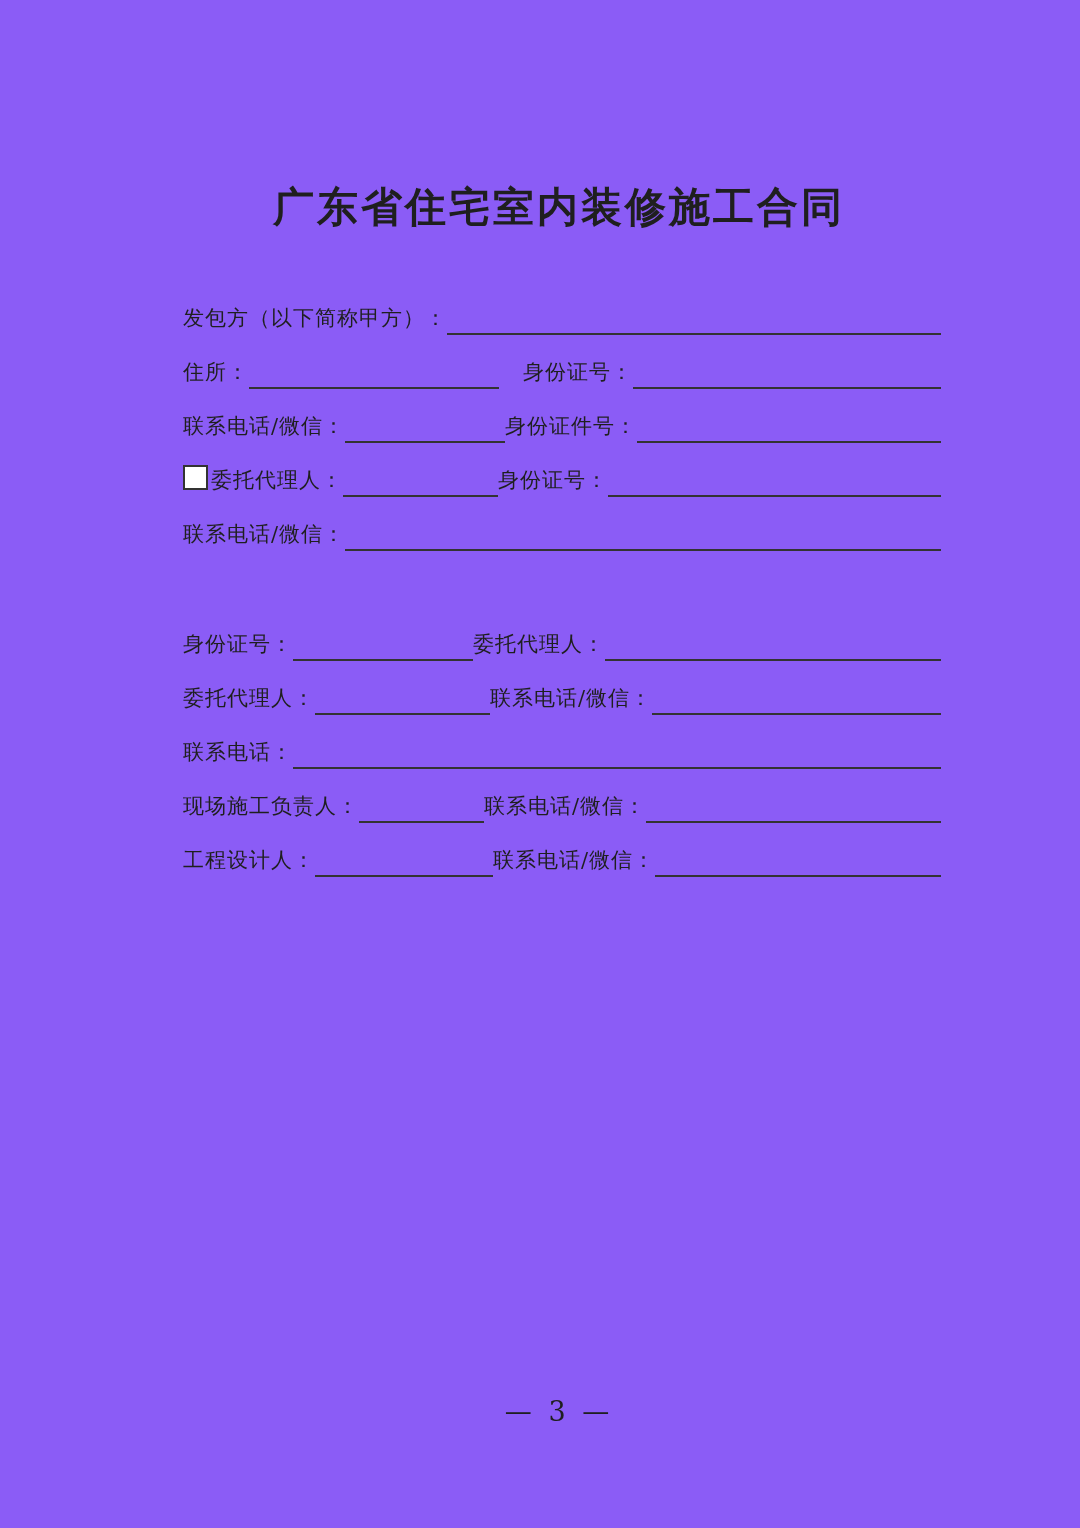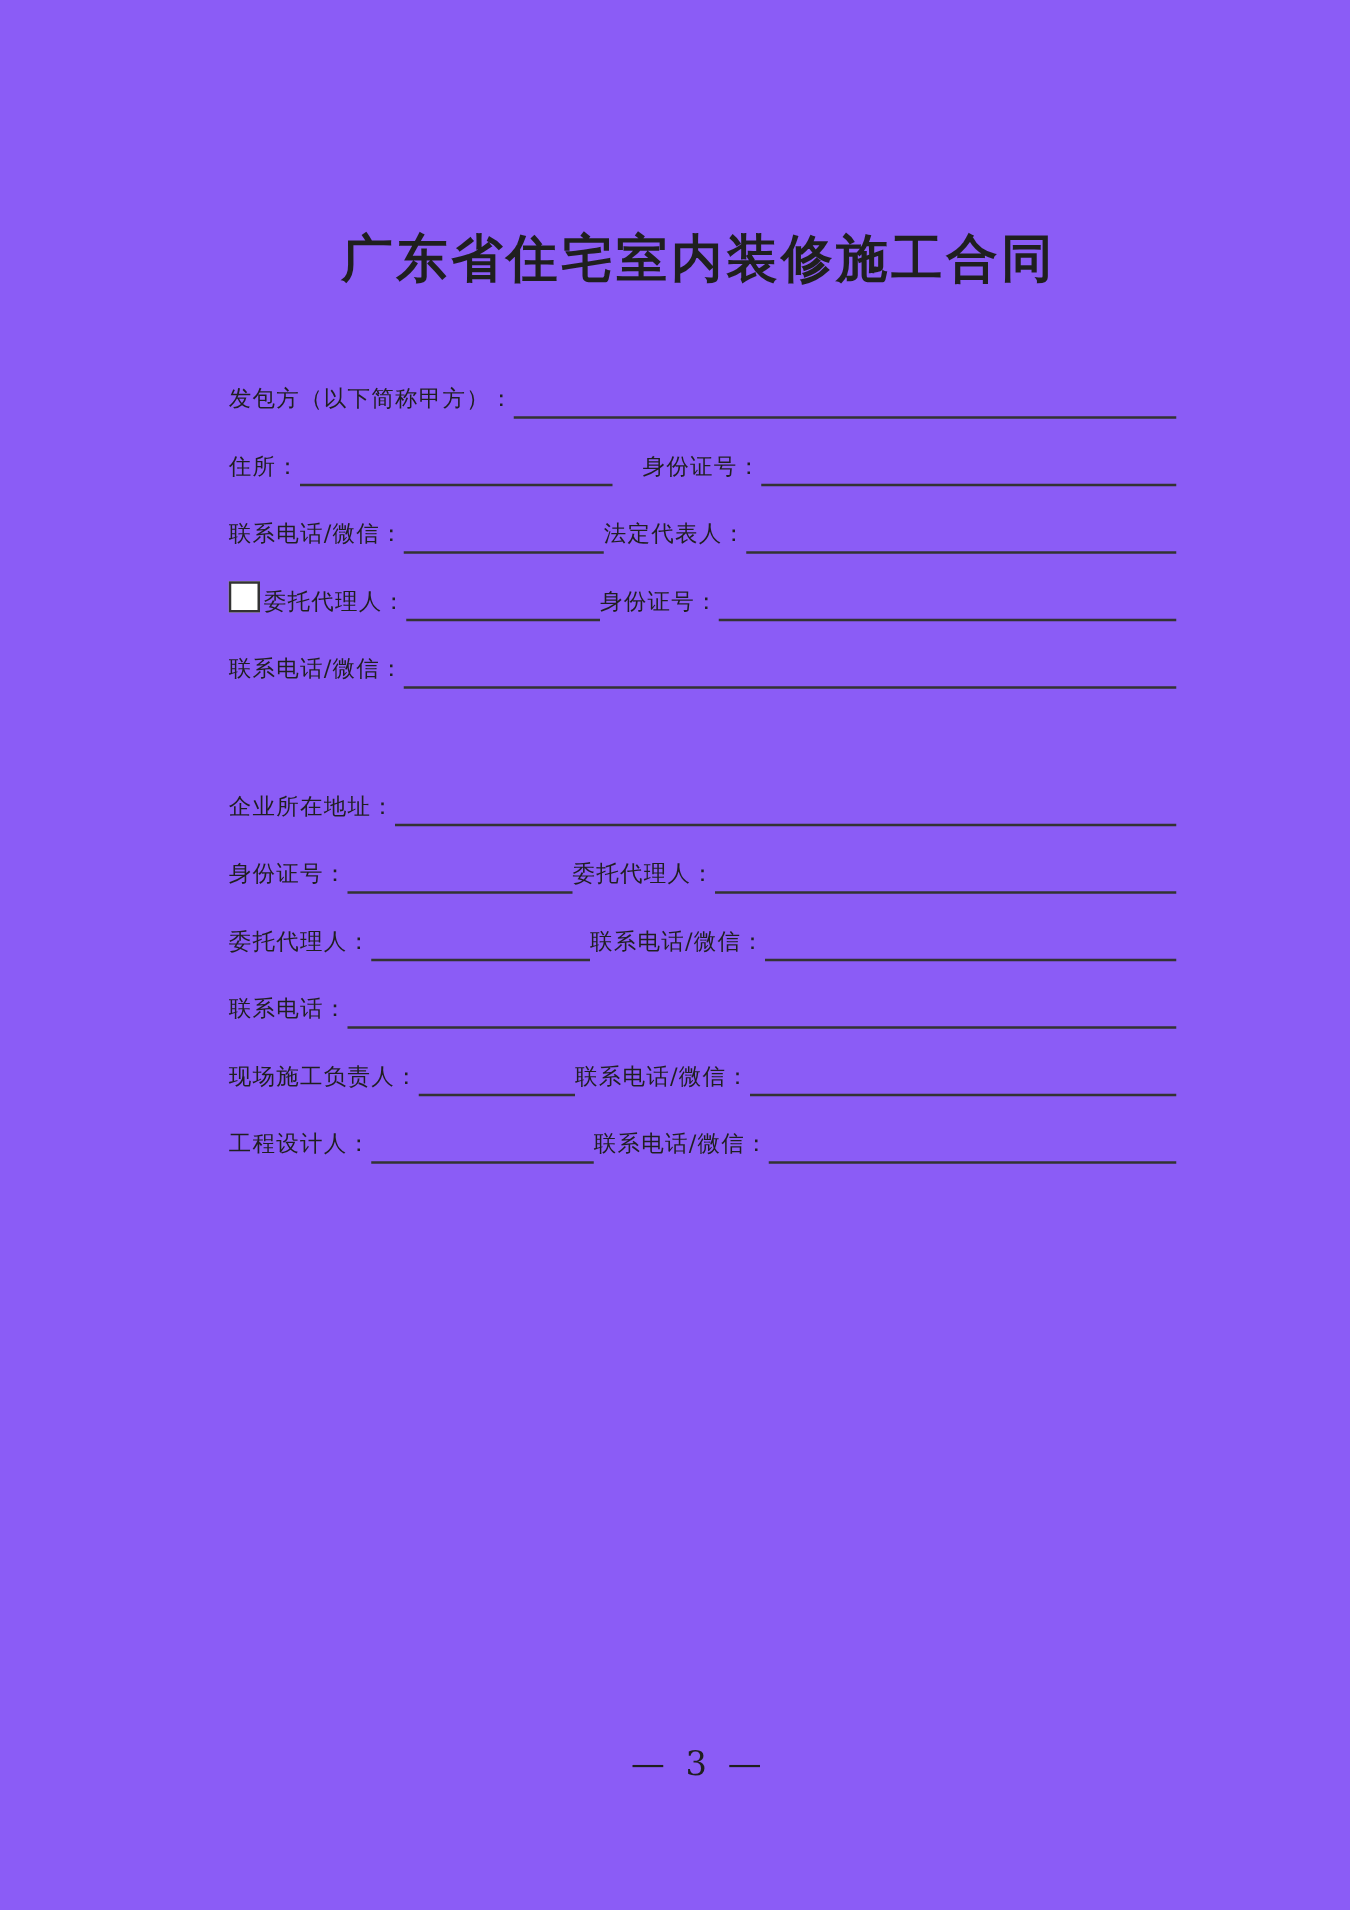--- a/index.html
+++ b/index.html
@@ -28,21 +28,21 @@
   .form {
     position: absolute;
     left: 183px;
     top: 281px;
     width: 758px;
   }
   .row {
     display: flex;
     align-items: flex-end;
     height: 54px;
-    font-size: 18px;
+    font-size: 21px;
     letter-spacing: 1px;
     white-space: nowrap;
   }
   .label { line-height: 1.1; padding-bottom: 5px; }
   .blank {
     border-bottom: 2px solid #333333;
     height: 36px;
     box-sizing: border-box;
   }
   .grow { flex: 1 1 auto; }
@@ -92,44 +92,40 @@
     <div class="row">
       <span class="label">住所：</span>
       <span class="blank b250 gap24"></span>
       <span class="label">身份证号：</span>
       <span class="blank grow"></span>
     </div>
 
     <div class="row">
       <span class="label">联系电话/微信：</span>
       <span class="blank b160"></span>
-      <span class="label">法定代表人：</span>
+      <span class="label">身份证件号：</span>
       <span class="blank grow"></span>
     </div>
 
     <div class="row">
       <span class="checkbox"></span>
       <span class="label">委托代理人：</span>
       <span class="blank b155"></span>
       <span class="label">身份证号：</span>
       <span class="blank grow"></span>
     </div>
 
     <div class="row">
       <span class="label">联系电话/微信：</span>
       <span class="blank grow"></span>
     </div>
 
     <div class="section-gap"></div>
 
 
-    <div class="row">
-      <span class="label">企业所在地址：</span>
-      <span class="blank grow"></span>
-    </div>
 
 
     <div class="row">
       <span class="label">身份证号：</span>
       <span class="blank b180"></span>
       <span class="label">委托代理人：</span>
       <span class="blank grow"></span>
     </div>
 
     <div class="row">

